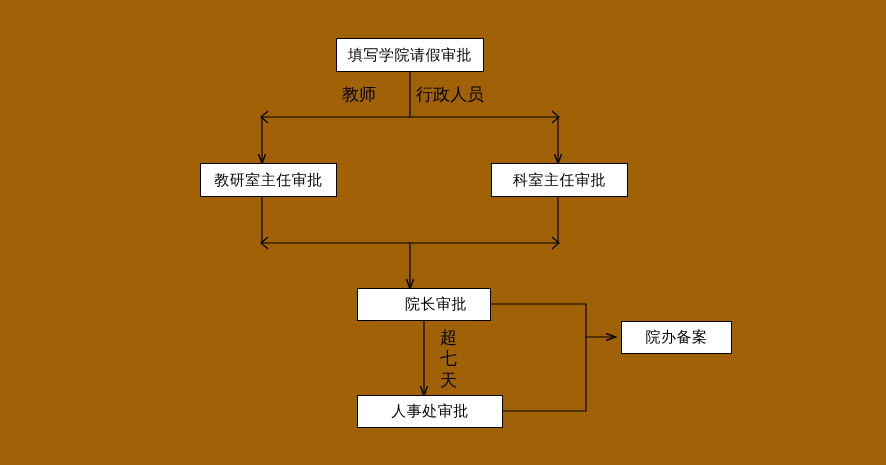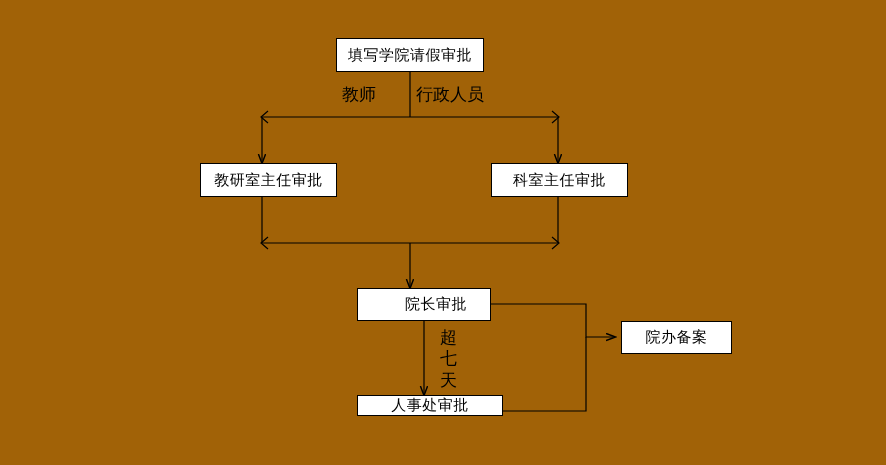--- a/index.html
+++ b/index.html
@@ -109,21 +109,21 @@
   </div>
 
   <div class="node" style="left:200px; top:163px; width:137px; height:34px;">
     <span>教研室主任审批</span>
   </div>
 
   <div class="node" style="left:357px; top:288px; width:134px; height:33px;padding-left:24px;">
     <span>院长审批</span>
   </div>
 
-  <div class="node" style="left:357px; top:395px; width:146px; height:21px;">
+  <div class="node" style="left:357px; top:395px; width:146px; height:33px;">
     <span>人事处审批</span>
   </div>
 
   <div class="node" style="left:621px; top:321px; width:111px; height:33px;">
     <span>院办备案</span>
   </div>
 
   <div class="edge-label" style="left:342px; top:86px;">
     <span>教师</span>
   </div>

